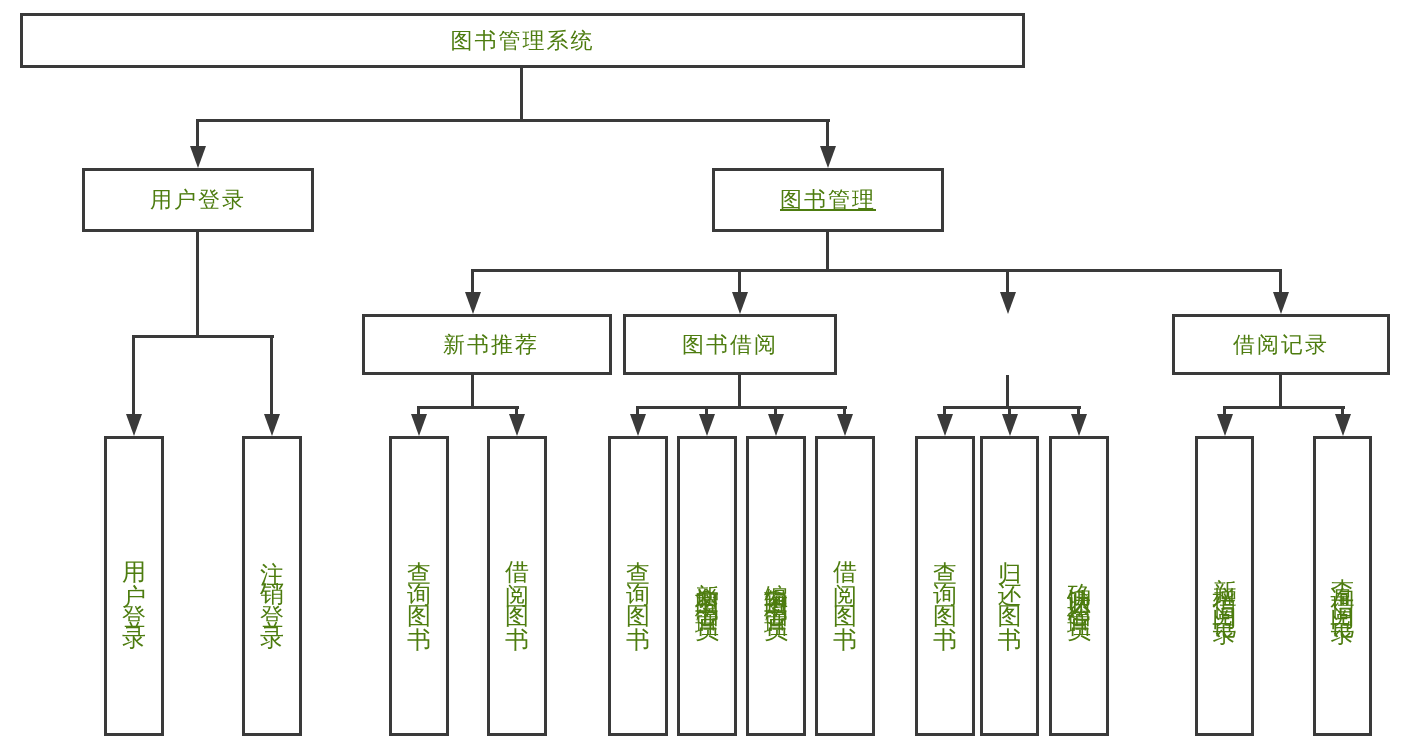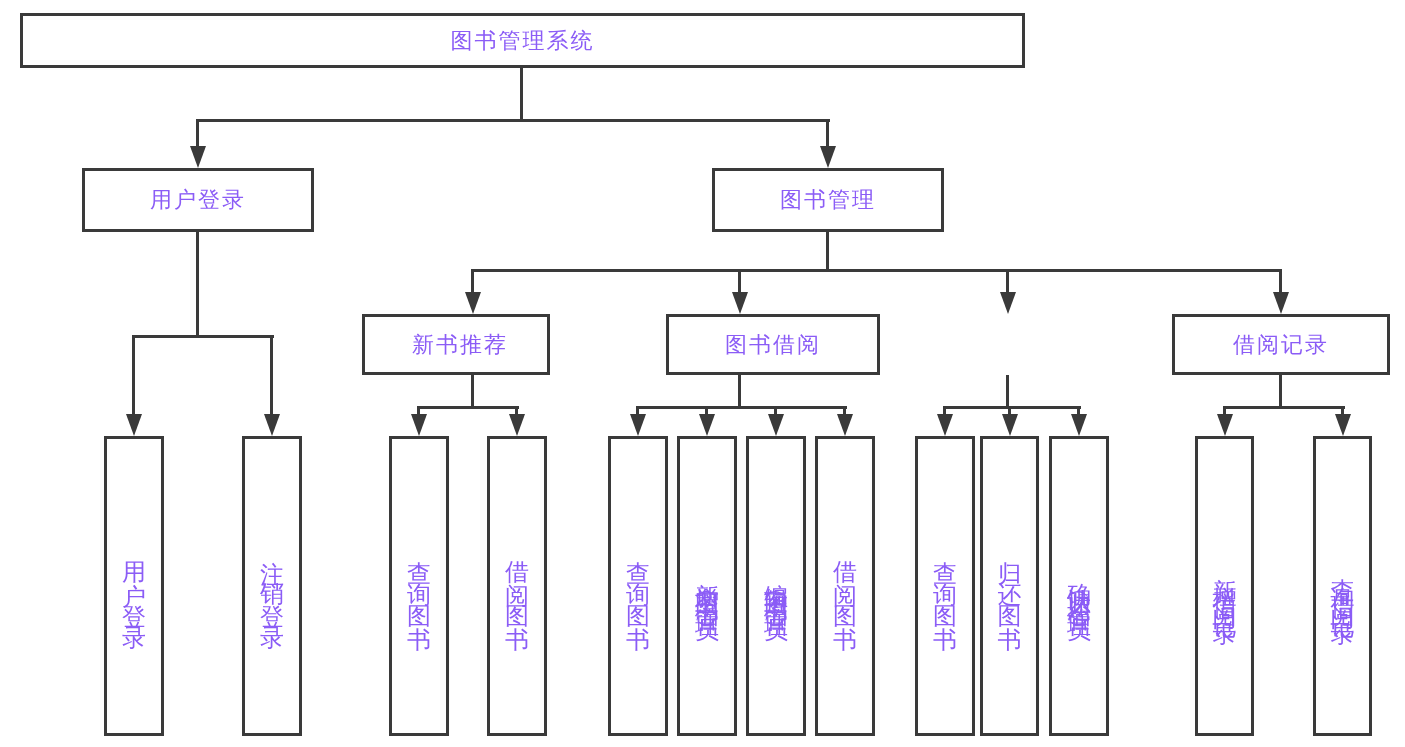--- a/index.html
+++ b/index.html
@@ -3,21 +3,21 @@
 <meta charset="utf-8">
 <style>
   html,body{margin:0;padding:0;background:#ffffff;}
   #stage{
     position:relative;width:1405px;height:747px;background:#ffffff;overflow:hidden;
     font-family:"Liberation Sans", sans-serif;
   }
   .box{
     position:absolute;box-sizing:border-box;border:3px solid #3a3a3a;background:#ffffff;
     display:flex;align-items:center;justify-content:center;
-    color:#8b5cf6;font-size:22px;font-weight:500;letter-spacing:2px;white-space:nowrap;
+    color:#4d7c0f;font-size:22px;font-weight:500;letter-spacing:2px;white-space:nowrap;
   }
   .vbox{
     writing-mode:vertical-rl;text-orientation:mixed;
     font-size:24px;line-height:1;
   }
   .ls-lg{letter-spacing:22px;}
   .ls-md{letter-spacing:9px;}
   .ls-sm{letter-spacing:5px;}
   .hline,.vline{position:absolute;background:#3a3a3a;}
   .hline{height:3px;}
@@ -39,42 +39,42 @@
   <div class="box" style="left:20px;top:13px;width:1005px;height:55px;">图书管理系统</div>
 
   <div class="vline" style="left:520px;top:68px;height:54px;"></div>
   <div class="hline" style="left:196px;top:119px;width:634px;"></div>
   <div class="vline" style="left:196px;top:119px;height:30px;"></div>
   <div class="arrow" style="left:190px;top:146px;"></div>
   <div class="vline" style="left:826px;top:119px;height:30px;"></div>
   <div class="arrow" style="left:820px;top:146px;"></div>
 
   <div class="box" style="left:82px;top:168px;width:232px;height:64px;">用户登录</div>
-  <div class="box" style="left:712px;top:168px;width:232px;height:64px;">图书管理</div>
+  <div class="box" style="left:712px;top:168px;width:232px;height:64px;text-decoration:underline;">图书管理</div>
 
   <div class="vline" style="left:196px;top:232px;height:106px;"></div>
   <div class="hline" style="left:132px;top:335px;width:142px;"></div>
   <div class="vline" style="left:132px;top:335px;height:82px;"></div>
   <div class="arrow" style="left:126px;top:414px;"></div>
   <div class="vline" style="left:270px;top:335px;height:82px;"></div>
   <div class="arrow" style="left:264px;top:414px;"></div>
 
   <div class="vline" style="left:826px;top:232px;height:40px;"></div>
   <div class="hline" style="left:471px;top:269px;width:811px;"></div>
   <div class="vline" style="left:471px;top:269px;height:25px;"></div>
   <div class="arrow" style="left:465px;top:292px;"></div>
   <div class="vline" style="left:738px;top:269px;height:25px;"></div>
   <div class="arrow" style="left:732px;top:292px;"></div>
   <div class="vline" style="left:1006px;top:269px;height:25px;"></div>
   <div class="arrow" style="left:1000px;top:292px;"></div>
   <div class="vline" style="left:1279px;top:269px;height:25px;"></div>
   <div class="arrow" style="left:1273px;top:292px;"></div>
 
-  <div class="box" style="left:362px;top:314px;width:188px;height:61px;padding-left:8px;">新书推荐</div>
-  <div class="box" style="left:666px;top:314px;width:214px;height:61px;">图书借阅</div>
+  <div class="box" style="left:362px;top:314px;width:250px;height:61px;padding-left:8px;">新书推荐</div>
+  <div class="box" style="left:623px;top:314px;width:214px;height:61px;">图书借阅</div>
   <div class="box" style="left:1172px;top:314px;width:218px;height:61px;">借阅记录</div>
 
   <div class="vline" style="left:471px;top:375px;height:34px;"></div>
   <div class="hline" style="left:417px;top:406px;width:102px;"></div>
   <div class="vline" style="left:417px;top:406px;height:12px;"></div>
   <div class="arrow" style="left:411px;top:414px;"></div>
   <div class="vline" style="left:515px;top:406px;height:12px;"></div>
   <div class="arrow" style="left:509px;top:414px;"></div>
 
   <div class="vline" style="left:738px;top:375px;height:34px;"></div>

